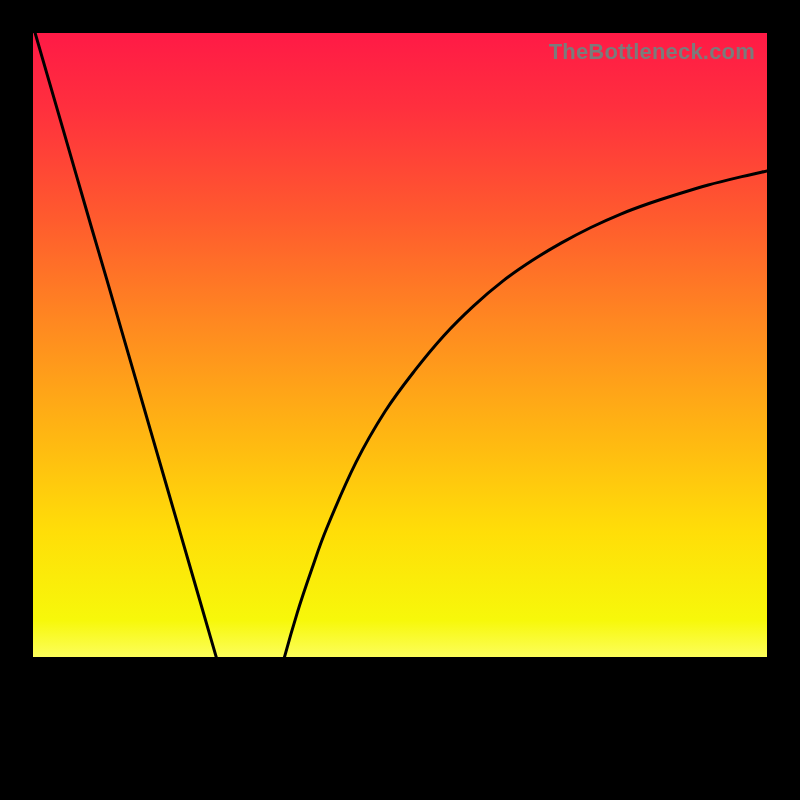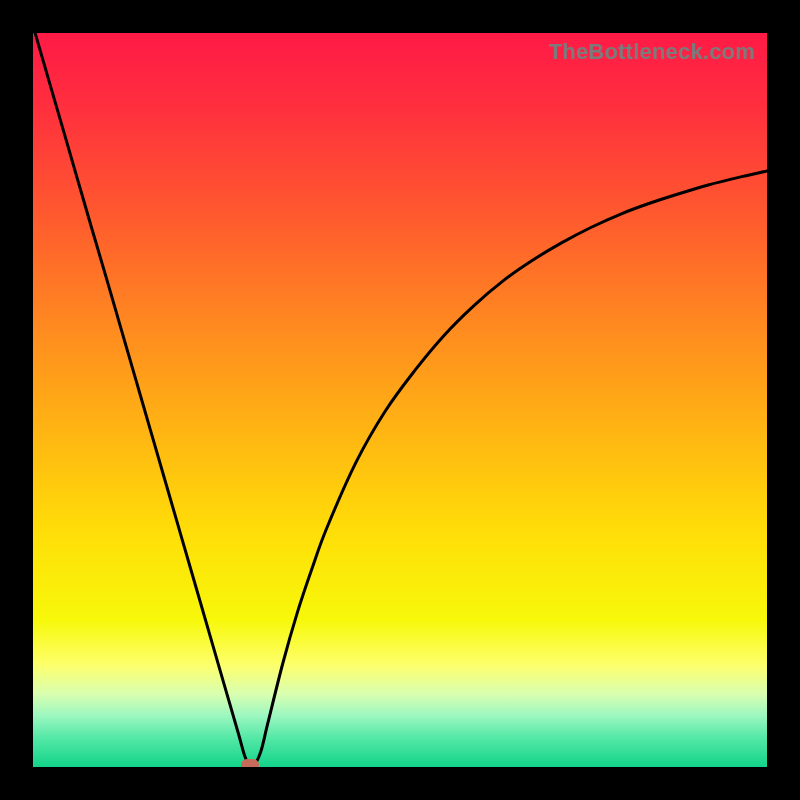--- a/index.html
+++ b/index.html
@@ -17,21 +17,21 @@
     top: 0;
     width: 800px;
     height: 800px;
     background: #000;
   }
   .plot {
     position: absolute;
     left: 33px;
     top: 33px;
     width: 734px;
-    height: 734px;
+    height: 624px;
     overflow: hidden;
   }
   .gradient {
     position: absolute;
     left: 0; top: 0; right: 0; bottom: 0;
   }
   .watermark {
     position: absolute;
     top: 6px;
     right: 12px;

